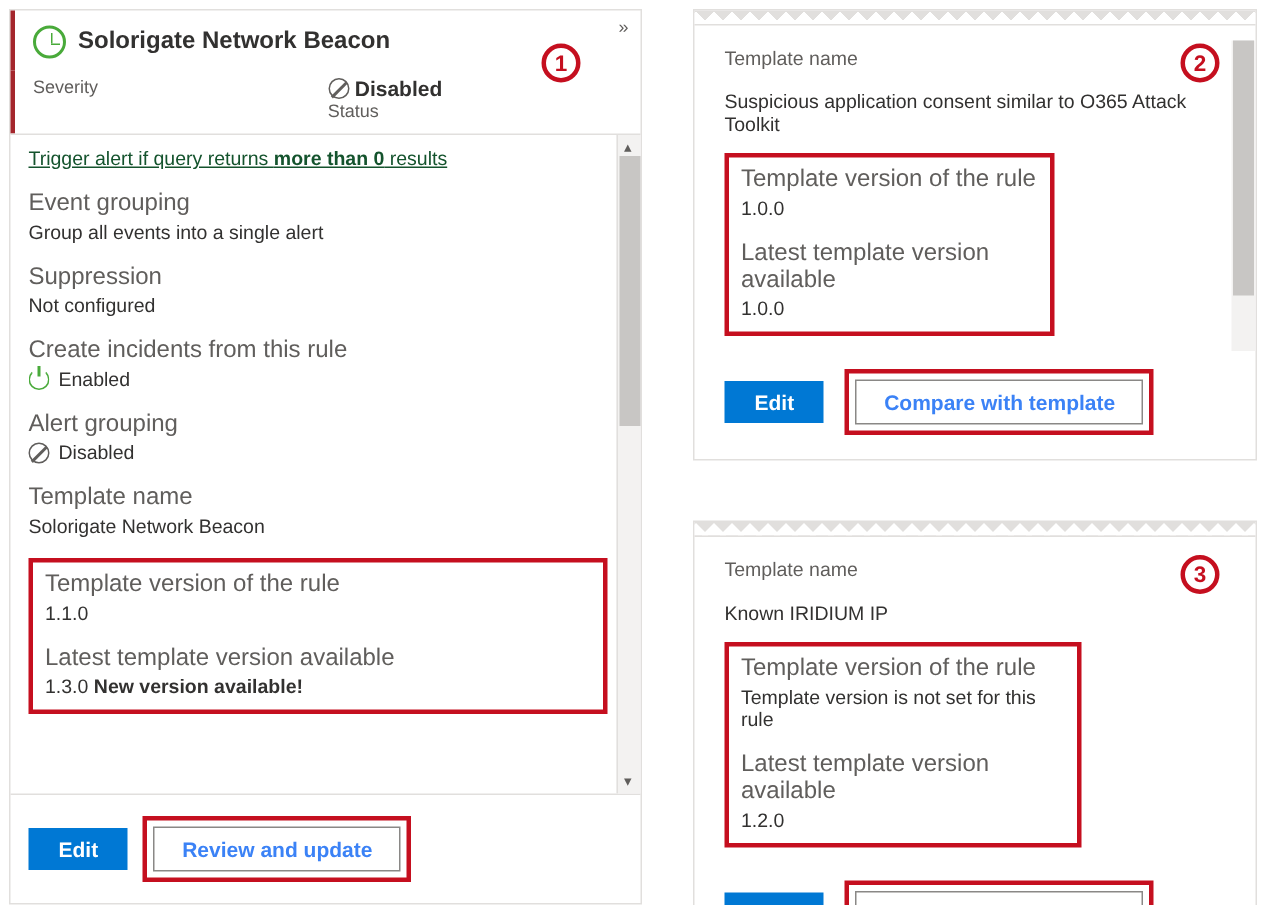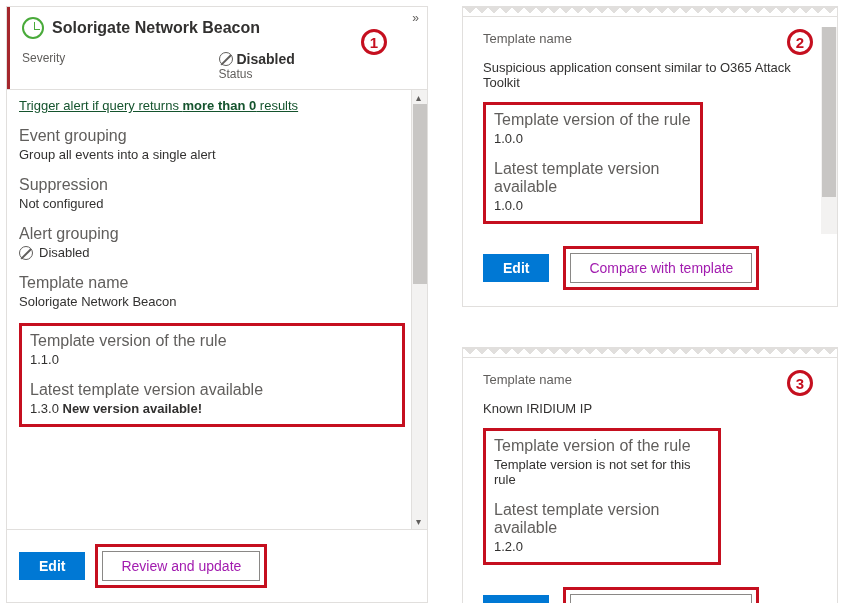--- a/index.html
+++ b/index.html
@@ -30,21 +30,21 @@
   .sec { margin-top:14px;}
   .sec-label { color:#605e5c; font-size:16px;}
   .sec-value { color:#323130; font-size:13px; margin-top:2px;}
   .sec-value.inline-icon { display:flex; align-items:center; gap:6px;}
   .trigger-line { font-size:13px; color:#14532d; padding-top:2px;text-decoration:underline;}
   .trigger-line b { font-weight:600;}
   .red-box { border:3px solid #c50f1f; padding:6px 8px 8px 8px;}
   .new-ver { font-weight:700;}
   .footer { border-top:1px solid #e1dfdd; padding:14px 12px; display:flex; gap:10px; align-items:center;}
   .btn-primary { background:#0078d4; color:#fff; border:none; padding:6px 20px; font-size:14px; font-weight:600; cursor:pointer;}
-  .btn-secondary { background:#fff; color:#a21caf; border:1px solid #8a8886; padding:6px 18px; font-size:14px; cursor:pointer;}
+  .btn-secondary { background:#fff; color:#3b82f6; border:1px solid #8a8886; padding:6px 18px; font-size:14px; cursor:pointer;font-weight:bold;}
   .footer .red-wrap { border:3px solid #c50f1f; padding:4px;}
   .marker { position:absolute; width:26px; height:26px; border:3px solid #c50f1f; border-radius:50%; color:#c50f1f; font-weight:700; font-size:15px; display:flex; align-items:center; justify-content:center; background:#fff;}
   .card { border:1px solid #e1dfdd; position:relative; background:#fff; padding:0;}
   .saw { height:10px; background:
     linear-gradient(-45deg, #fff 6px, transparent 0),
     linear-gradient(45deg, #fff 6px, transparent 0);
     background-size:12px 12px; background-position:bottom; background-repeat:repeat-x;
     background-color:#e1dfdd; border-bottom:1px solid transparent;}
   .card-body { padding:14px 26px 6px 20px; position:relative;}
   .card .scrollbar2 { position:absolute; right:0; top:10px; bottom:0; width:16px; background:#f3f2f1;}
@@ -86,20 +86,27 @@
             <span>Trigger alert if query returns </span><b>more than 0</b><span> results</span>
           </div>
 
           <div class="sec">
             <div class="sec-label">Event grouping</div>
             <div class="sec-value">Group all events into a single alert</div>
           </div>
           <div class="sec">
             <div class="sec-label">Suppression</div>
             <div class="sec-value">Not configured</div>
+          </div>
+          <div class="sec">
+            <div class="sec-label">Create incidents from this rule</div>
+            <div class="sec-value inline-icon">
+                <span class="power-icon"></span>
+                <span>Enabled</span>
+              </div>
           </div>
           <div class="sec">
             <div class="sec-label">Alert grouping</div>
             <div class="sec-value inline-icon">
                 <span class="ban-icon"></span>
                 <span>Disabled</span>
               </div>
           </div>
           <div class="sec">
             <div class="sec-label">Template name</div>

